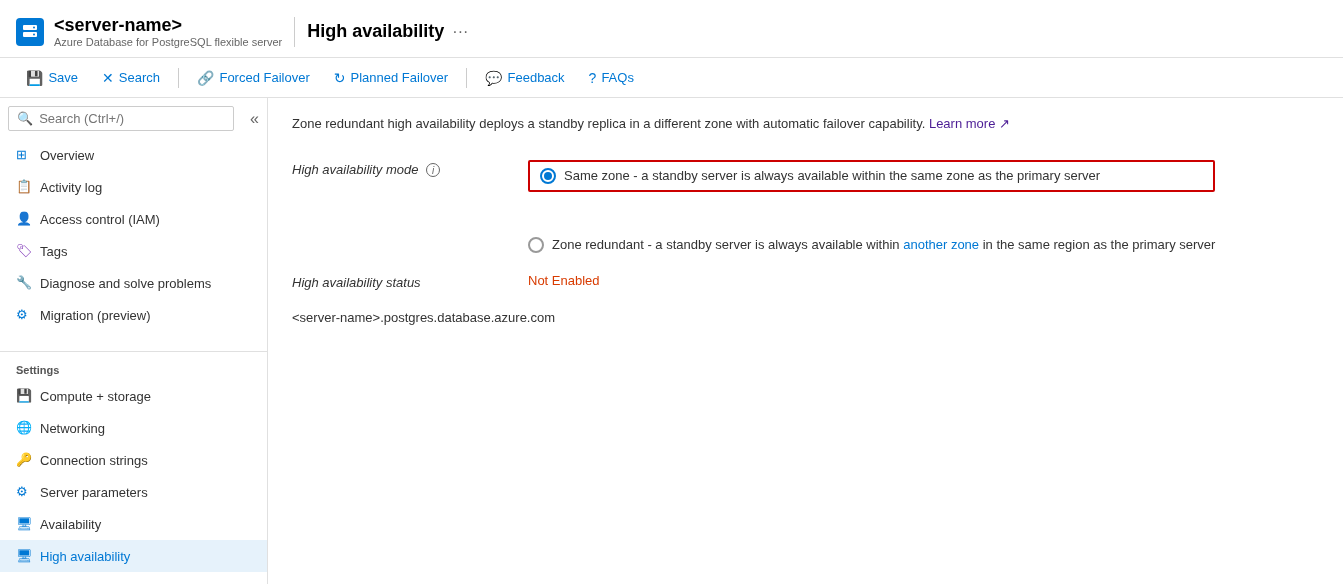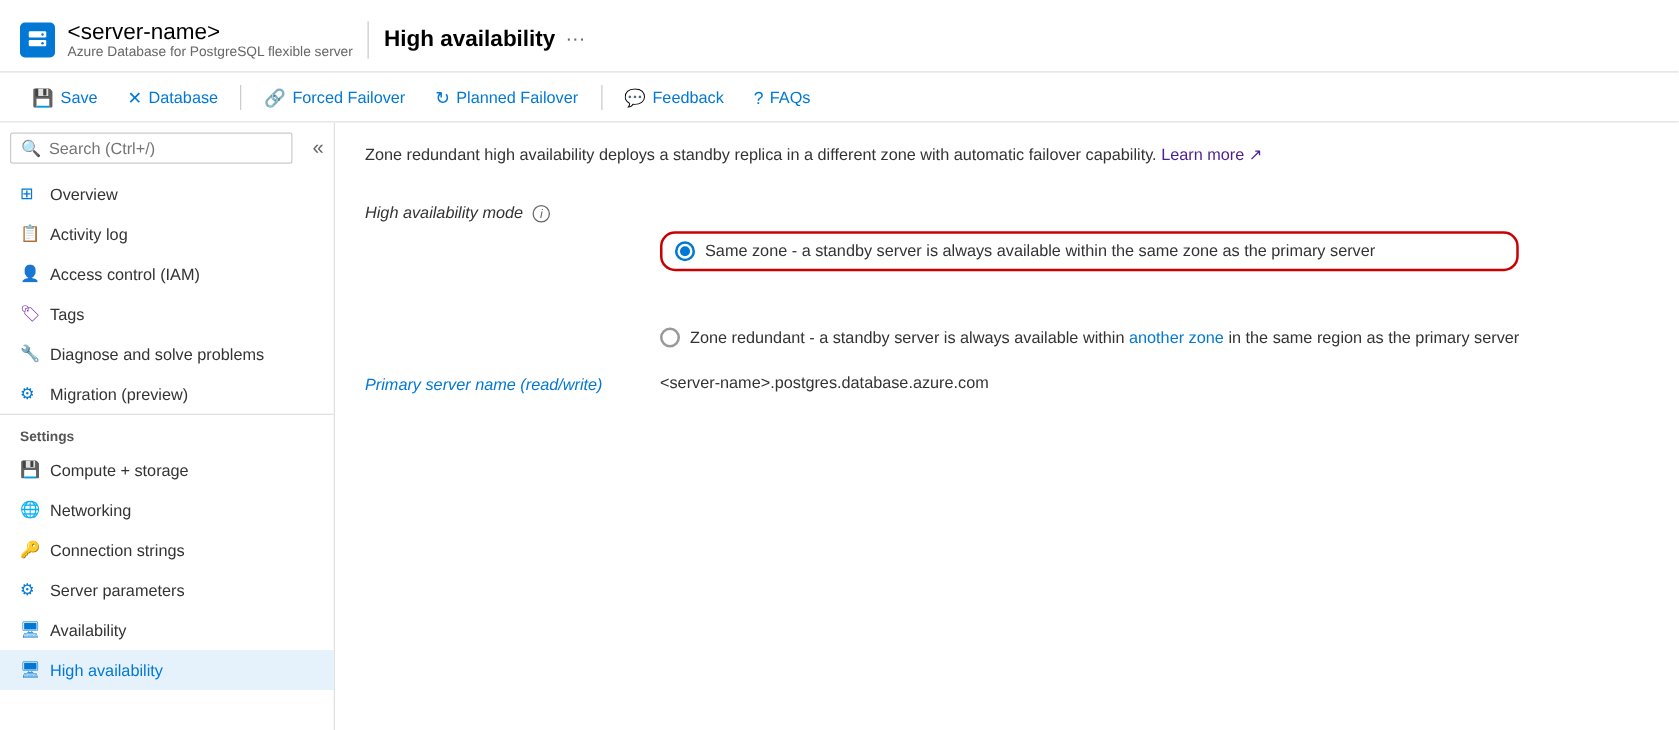--- a/index.html
+++ b/index.html
@@ -8,21 +8,21 @@
     .top-header {
       display: flex; align-items: center; padding: 10px 16px 4px 16px;
       border-bottom: 1px solid #e0e0e0; min-height: 58px;
     }
     .server-icon {
       width: 28px; height: 28px; background: #0078d4; border-radius: 4px;
       display: flex; align-items: center; justify-content: center; margin-right: 10px; flex-shrink: 0;
     }
     .server-icon svg { fill: white; width: 18px; height: 18px; }
     .header-title-group { display: flex; flex-direction: column; }
-    .header-server-name { font-size: 18px; font-weight: 400; color: #000; }
+    .header-server-name { font-size: 18px; font-weight: 700; color: #000; }
     .header-subtitle { font-size: 11px; color: #666; }
     .header-divider { width: 1px; height: 30px; background: #ccc; margin: 0 12px; }
     .header-page-title { font-size: 18px; font-weight: 600; color: #000; }
     .header-ellipsis { margin-left: 8px; color: #666; cursor: pointer; font-size: 16px; }
 
     .toolbar {
       display: flex; align-items: center; padding: 6px 16px;
       border-bottom: 1px solid #e0e0e0; gap: 4px; min-height: 40px;
     }
     .toolbar-btn {
@@ -55,21 +55,21 @@
 
     .nav-item {
       display: flex; align-items: center; padding: 8px 16px; gap: 8px;
       cursor: pointer; color: #333; font-size: 13px;
     }
     .nav-item.active { background: #e6f2fb; color: #0078d4; font-weight: 500; }
     .nav-item .nav-icon { width: 16px; height: 16px; flex-shrink: 0; }
 
     .nav-section-label {
       padding: 12px 16px 4px 16px; font-size: 11px; font-weight: 600;
-      color: #555; text-transform: none; border-top: 1px solid #e0e0e0; margin-top: 0;
+      color: #555; text-transform: none; border-top: 1px solid #e0e0e0; margin-top: 20px;
     }
 
     .content {
       flex: 1; padding: 16px 24px; overflow-y: auto;
     }
     .intro-text { font-size: 13px; color: #333; margin-bottom: 16px; line-height: 1.5; }
     .intro-text a { color: #4c1d95; text-decoration: none; }
 
     .enable-ha-box {
       display: flex; align-items: center; gap: 10px;
@@ -92,22 +92,22 @@
     .form-row-label.black { color: #333; }
     .form-row-value { font-size: 13px; color: #333; }
     .form-row-value.orange { color: #d83b01; }
     .form-row-value.blue { color: #0078d4; }
 
     .radio-options { display: flex; flex-direction: column; gap: 8px; }
     .radio-option {
       display: flex; align-items: center; gap: 8px; font-size: 13px; color: #333; margin-top: 37px;
     }
     .radio-selected-box {
-      border: 2px solid #c00; border-radius: 12px; padding: 6px 10px;
-      display: flex; align-items: center; gap: 8px; background: #fff; margin-top: 25px;
+      border: 2px solid #c00; border-radius: 2px; padding: 6px 10px;
+      display: flex; align-items: center; gap: 8px; background: #fff;
     }
     .radio-dot-selected {
       width: 16px; height: 16px; border-radius: 50%; border: 2px solid #0078d4;
       display: flex; align-items: center; justify-content: center; flex-shrink: 0;
     }
     .radio-dot-selected::after {
       content: ''; width: 8px; height: 8px; border-radius: 50%; background: #0078d4;
     }
     .radio-dot {
       width: 16px; height: 16px; border-radius: 50%; border: 2px solid #999; flex-shrink: 0;
@@ -145,21 +145,21 @@
   <span class="header-ellipsis">···</span>
 </div>
 
 <div class="toolbar">
   <button class="toolbar-btn">
     <span class="icon">💾</span>
     <span>Save</span>
   </button>
   <button class="toolbar-btn">
     <span class="icon">✕</span>
-    <span>Database</span>
+    <span>Search</span>
   </button>
   <div class="toolbar-separator"></div>
   <button class="toolbar-btn">
     <span class="icon">🔗</span>
     <span>Forced Failover</span>
   </button>
   <button class="toolbar-btn">
     <span class="icon">↻</span>
     <span>Planned Failover</span>
   </button>
@@ -260,21 +260,24 @@
           <span>Same zone - a standby server is always available within the same zone as the primary server</span>
         </div>
 
         <div class="radio-option">
           <div class="radio-dot"></div>
           <span>Zone redundant - a standby server is always available within <span class="radio-link">another zone</span> in the same region as the primary server</span>
         </div>
       </div>
     </div>
 
-
     <div class="form-row">
-      <div class="form-row-label">Primary server name (read/write)</div>
+      <div class="form-row-label black">High availability status</div>
+      <div class="form-row-value orange">Not Enabled</div>
+    </div>
+
+    <div class="form-row">
       <div class="form-row-value">&lt;server-name&gt;.postgres.database.azure.com</div>
     </div>
 
 
   </div>
 </div>
 
 </body></html>

